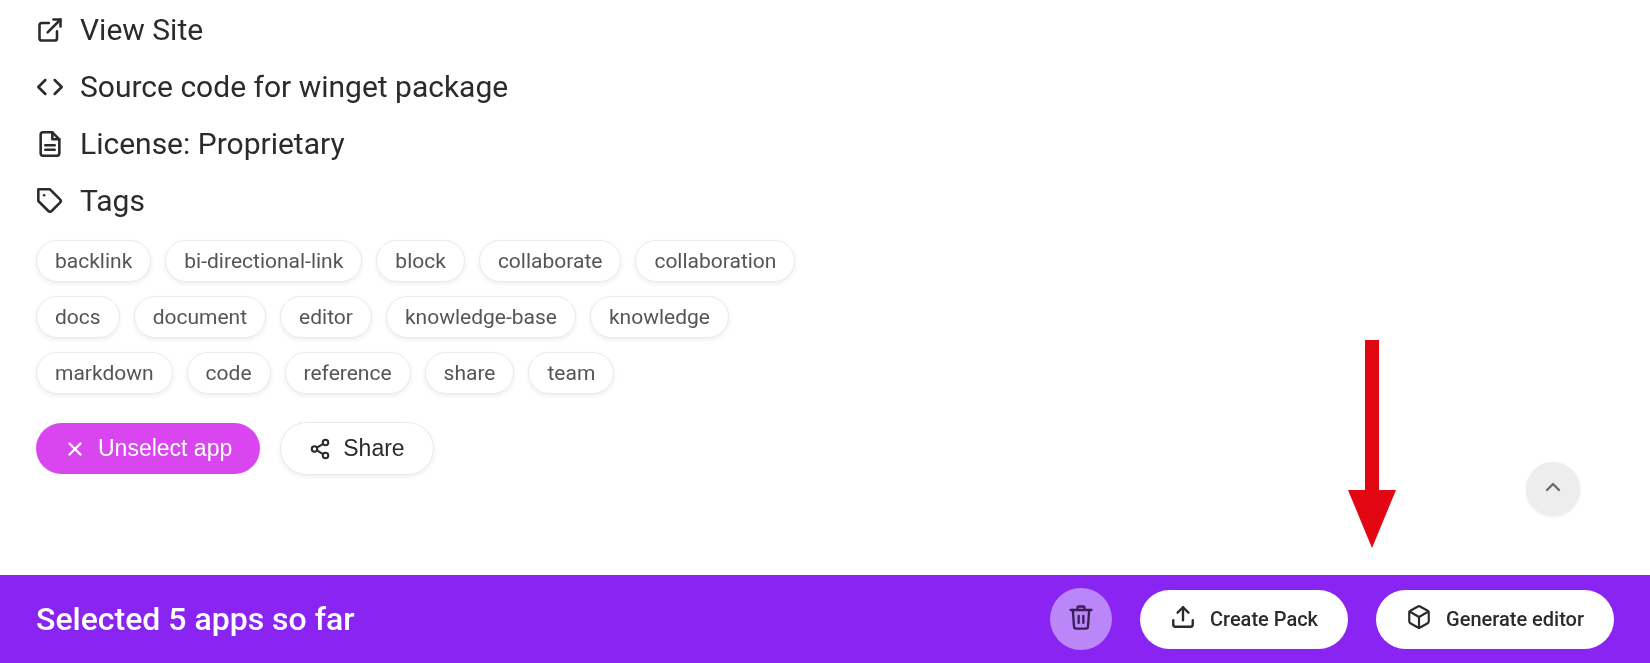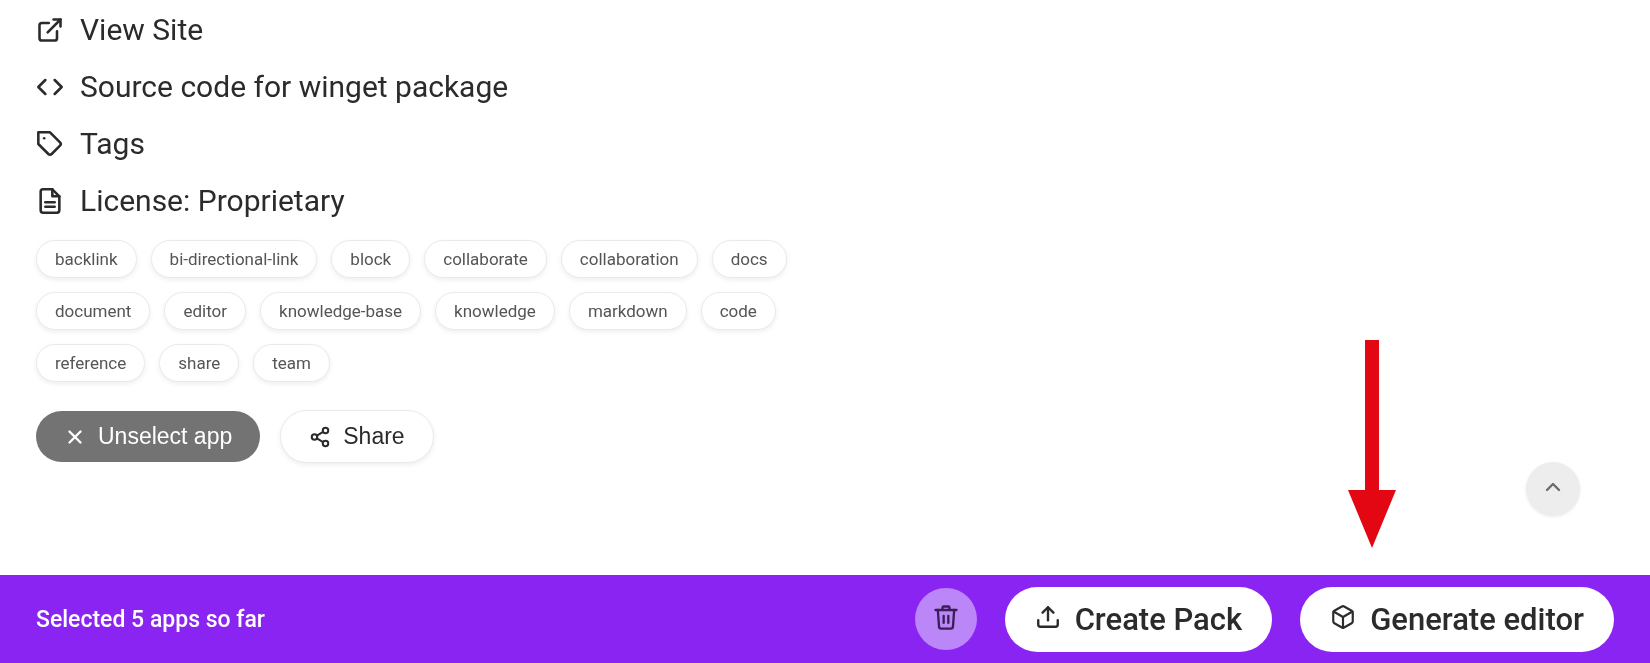--- a/index.html
+++ b/index.html
@@ -44,21 +44,21 @@
     gap: 14px;
     margin-top: 6px;
     margin-bottom: 28px;
     max-width: 780px;
   }
   .tag {
     background: #ffffff;
     border: 1px solid #eaeaea;
     border-radius: 999px;
     padding: 8px 18px;
-    font-size: 17px;
+    font-size: 21px;
     color: #555;
     box-shadow: 0 2px 5px rgba(0,0,0,0.07);
     cursor: pointer;
   }
 
   .actions {
     display: flex;
     gap: 20px;
     align-items: center;
   }
@@ -67,21 +67,21 @@
     align-items: center;
     gap: 12px;
     border-radius: 999px;
     font-size: 23px;
     font-weight: 500;
     padding: 12px 28px;
     cursor: pointer;
     border: none;
   }
   .btn-primary {
-    background: #737373;
+    background: #d946ef;
     color: #ffffff;
   }
   .btn-primary .icon svg { stroke: #ffffff; }
   .btn-secondary {
     background: #ffffff;
     color: #2b2b2b;
     border: 1px solid #eaeaea;
     box-shadow: 0 2px 5px rgba(0,0,0,0.07);
   }
   .btn .icon { display:flex; align-items:center; justify-content:center; }
@@ -109,21 +109,21 @@
     right: 0;
     bottom: 0;
     height: 88px;
     background: #8a24f2;
     display: flex;
     align-items: center;
     padding: 0 36px;
     color: #ffffff;
   }
   .bottom-bar .status {
-    font-size: 23px;
+    font-size: 32px;
     font-weight: 500;
     flex: 1;
   }
   .bottom-bar .bar-actions {
     display: flex;
     align-items: center;
     gap: 28px;
   }
   .trash-btn {
     width: 62px;
@@ -134,21 +134,21 @@
     align-items: center;
     justify-content: center;
     cursor: pointer;
   }
   .trash-btn svg { width: 28px; height: 28px; }
   .bar-btn {
     background: #ffffff;
     color: #2b2b2b;
     border-radius: 999px;
     padding: 14px 30px;
-    font-size: 31px;
+    font-size: 20px;
     font-weight: 500;
     display: inline-flex;
     align-items: center;
     gap: 14px;
     cursor: pointer;
   }
   .bar-btn svg { width: 26px; height: 26px; }
 
   
   .arrow {
@@ -180,41 +180,41 @@
   <div class="row">
     <span class="icon">
       <svg viewBox="0 0 24 24" fill="none" stroke="#2b2b2b" stroke-width="2.2" stroke-linecap="round" stroke-linejoin="round">
           <polyline points="16 18 22 12 16 6"></polyline>
           <polyline points="8 6 2 12 8 18"></polyline>
         </svg>
     </span>
     <span class="label">Source code for winget package</span>
   </div>
 
-
-  <div class="row">
-    <span class="icon">
-      <svg viewBox="0 0 24 24" fill="none" stroke="#2b2b2b" stroke-width="2.2" stroke-linecap="round" stroke-linejoin="round">
-          <path d="M20.59 13.41l-7.17 7.17a2 2 0 0 1-2.83 0L2 12V2h10l8.59 8.59a2 2 0 0 1 0 2.82z"></path>
-          <line x1="7" y1="7" x2="7.01" y2="7"></line>
-        </svg>
-    </span>
-    <span class="label">Tags</span>
-  </div>
 
   <div class="row">
     <span class="icon">
       <svg viewBox="0 0 24 24" fill="none" stroke="#2b2b2b" stroke-width="2.2" stroke-linecap="round" stroke-linejoin="round">
           <path d="M14 2H6a2 2 0 0 0-2 2v16a2 2 0 0 0 2 2h12a2 2 0 0 0 2-2V8z"></path>
           <polyline points="14 2 14 8 20 8"></polyline>
           <line x1="8" y1="13" x2="16" y2="13"></line>
           <line x1="8" y1="17" x2="16" y2="17"></line>
         </svg>
     </span>
     <span class="label">License: Proprietary</span>
+  </div>
+
+  <div class="row">
+    <span class="icon">
+      <svg viewBox="0 0 24 24" fill="none" stroke="#2b2b2b" stroke-width="2.2" stroke-linecap="round" stroke-linejoin="round">
+          <path d="M20.59 13.41l-7.17 7.17a2 2 0 0 1-2.83 0L2 12V2h10l8.59 8.59a2 2 0 0 1 0 2.82z"></path>
+          <line x1="7" y1="7" x2="7.01" y2="7"></line>
+        </svg>
+    </span>
+    <span class="label">Tags</span>
   </div>
 
   <div class="tags">
     <span class="tag">backlink</span>
     <span class="tag">bi-directional-link</span>
     <span class="tag">block</span>
     <span class="tag">collaborate</span>
     <span class="tag">collaboration</span>
     <span class="tag">docs</span>
     <span class="tag">document</span>

